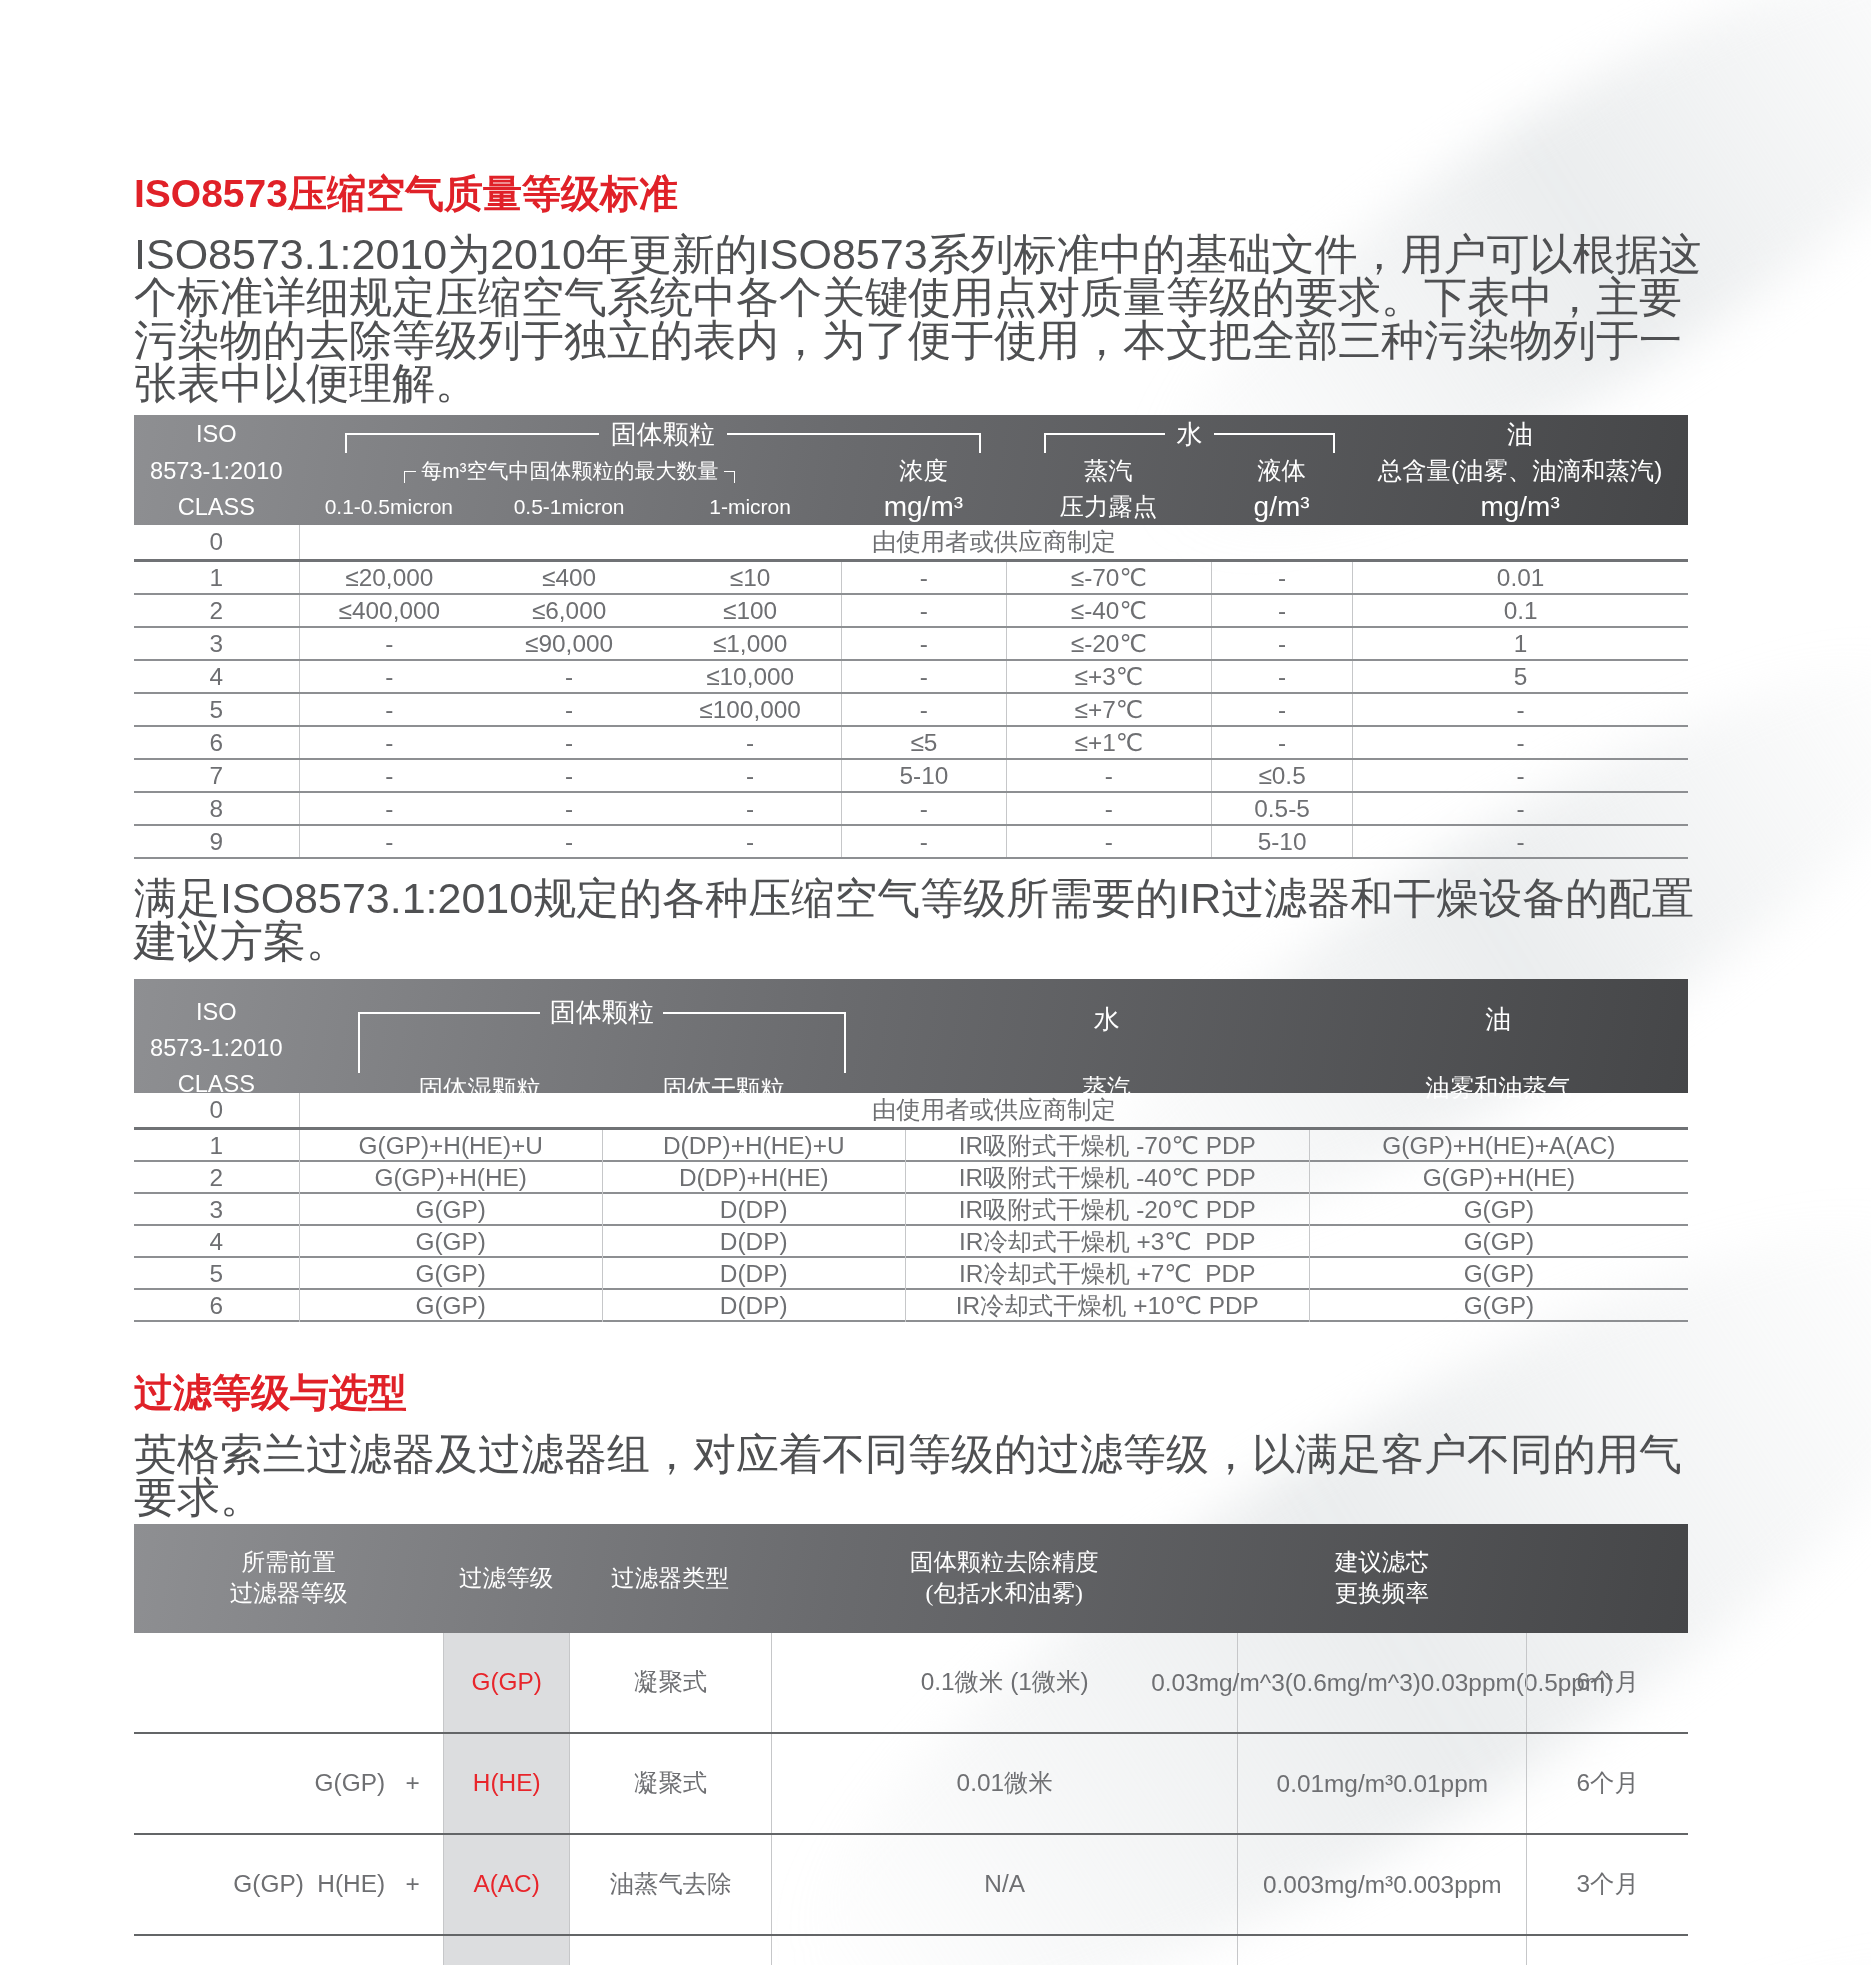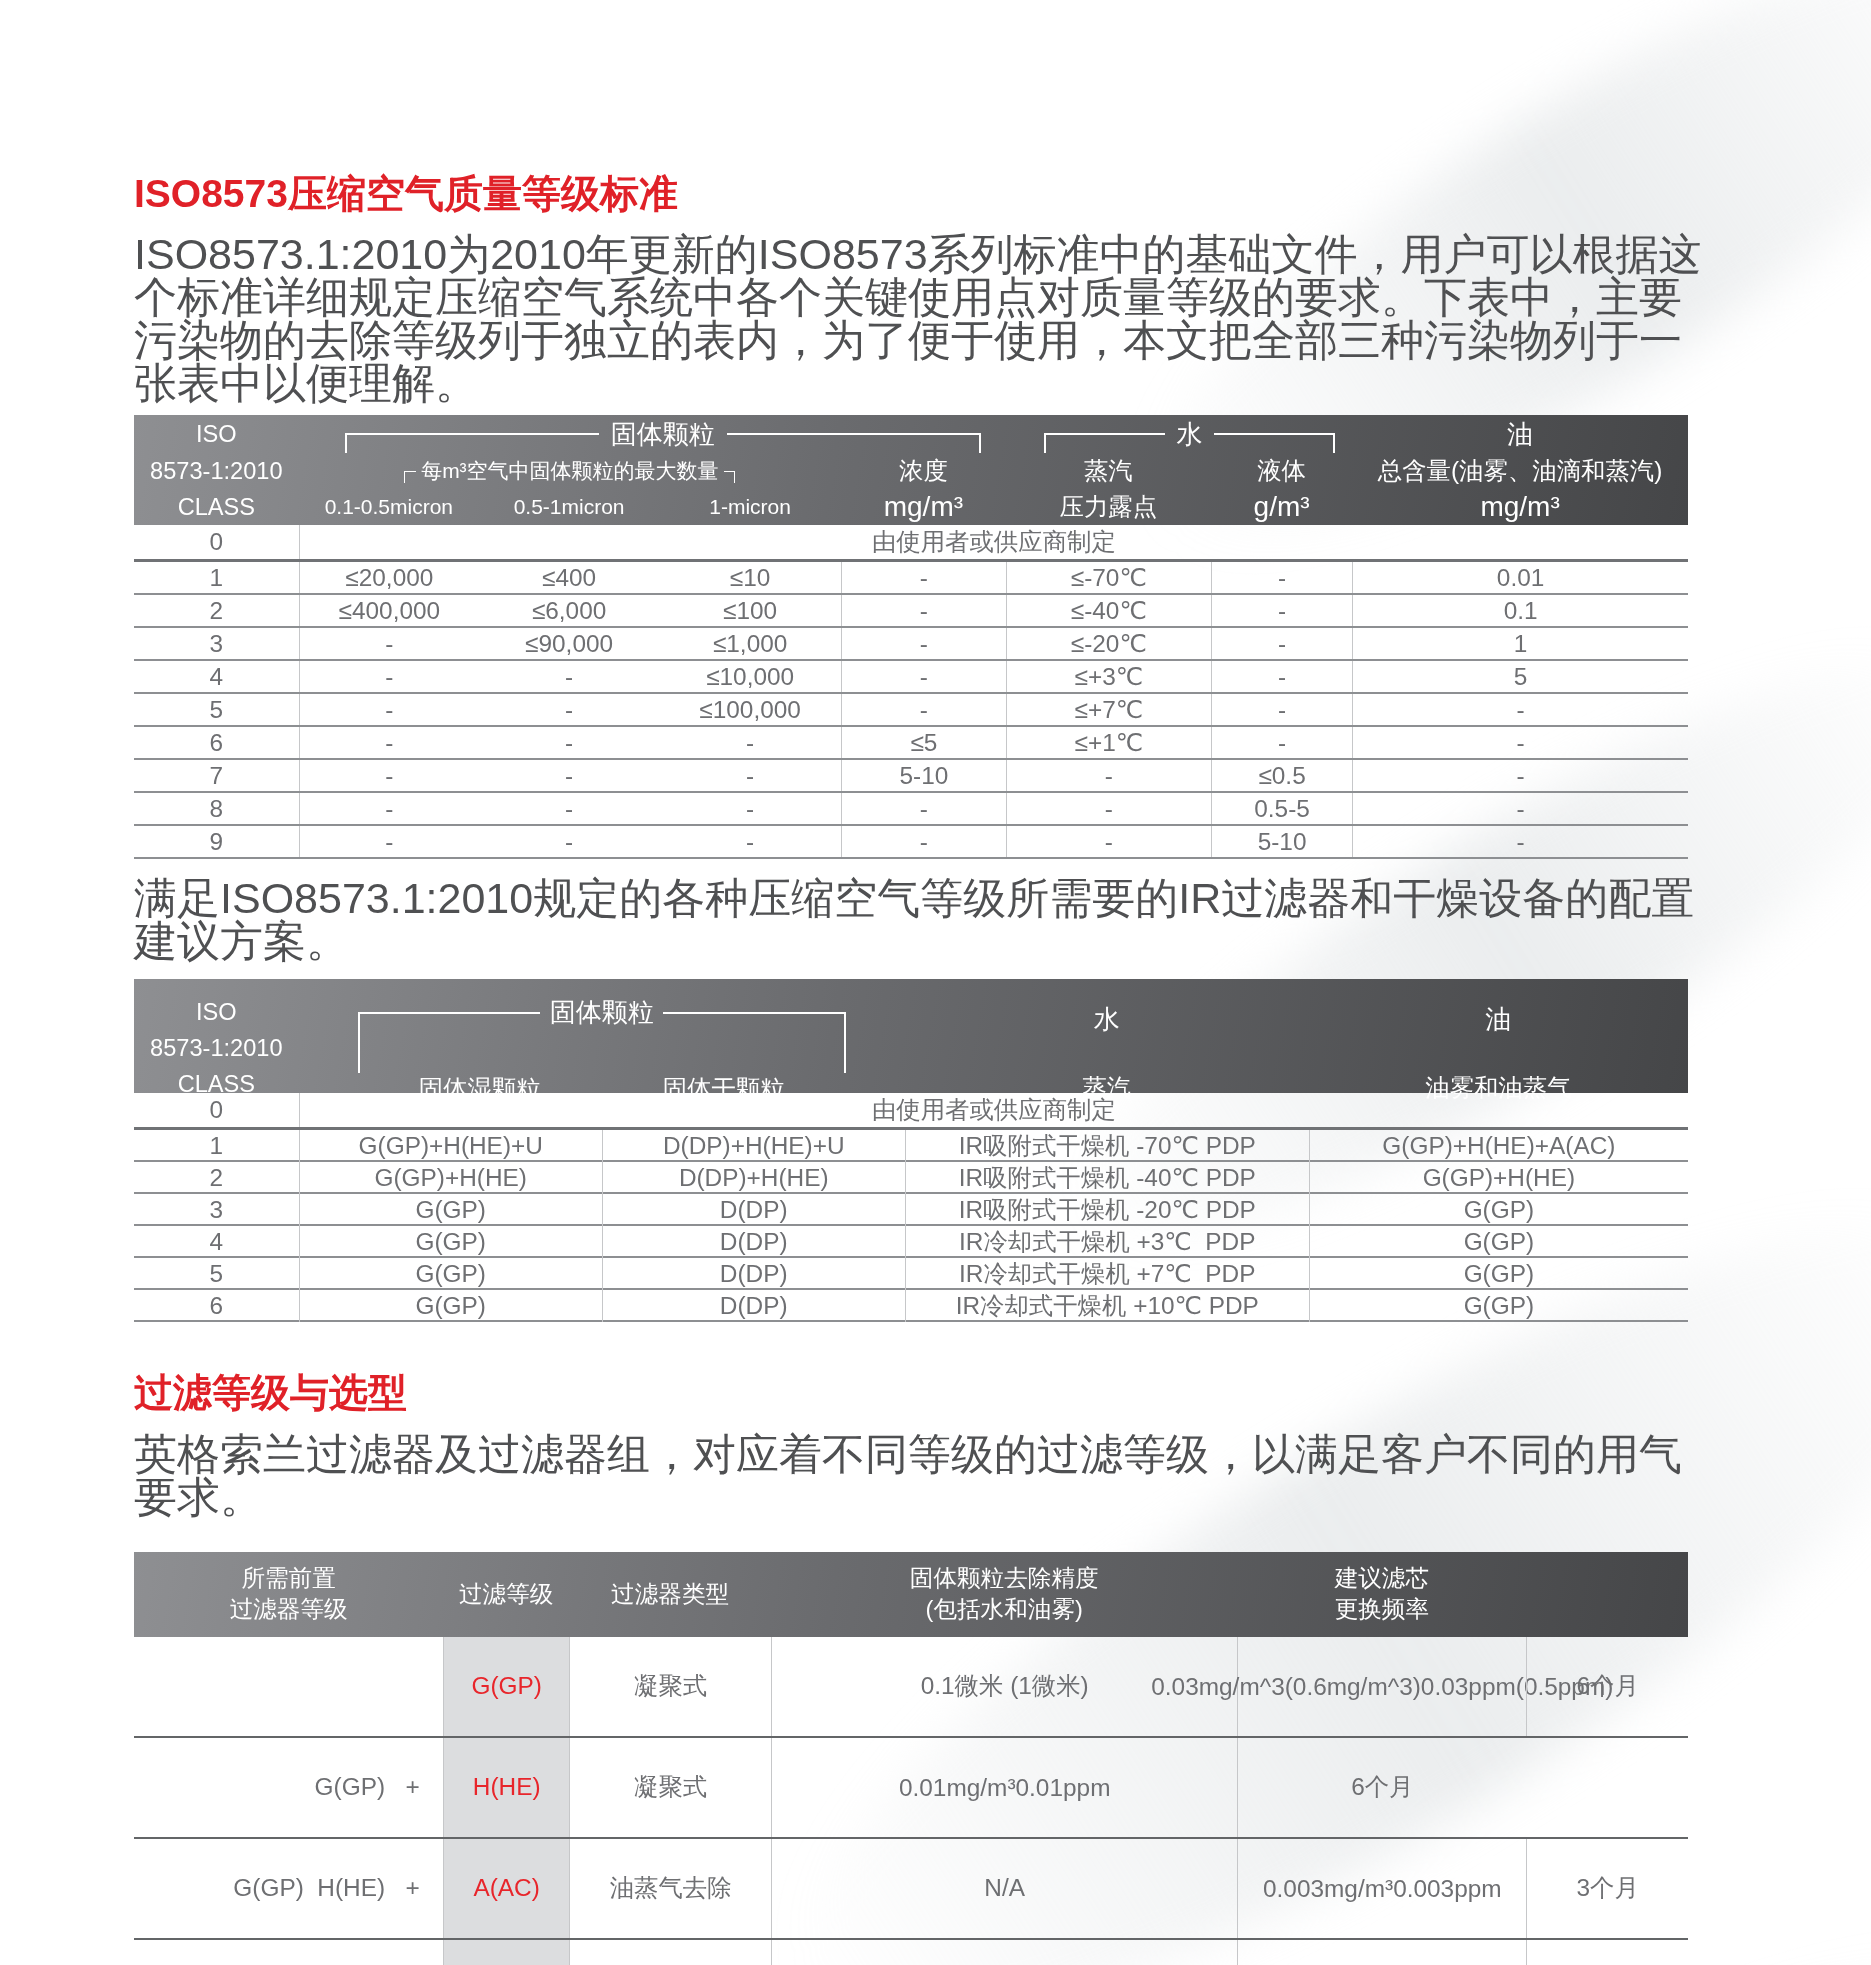--- a/index.html
+++ b/index.html
@@ -61,21 +61,21 @@
   .gl2.l{border-left:2px solid #fff;} .gl2.r{border-right:2px solid #fff;}
   .glabel2{font-size:26px;line-height:39px;padding:0 9.4px;}
   .t2labels{display:flex;margin-top:auto;font-size:24.4px;}
   .t2labels span{flex:1;text-align:center;}
   .t2col{display:flex;flex-direction:column;justify-content:space-between;align-items:center;
          padding:23px 0 12.6px;box-sizing:border-box;}
   .t2r{display:grid;grid-template-columns:10.6% 19.5% 19.5% 26% 24.4%;height:30px;}
   .t2r.row0{grid-template-columns:10.6% 89.4%;height:34px;}
 
   
-  .t3h{display:grid;grid-template-columns:19.9% 8.1% 13.0% 30.0% 18.6% 10.4%;height:85px;margin-top:33px;}
+  .t3h{display:grid;grid-template-columns:19.9% 8.1% 13.0% 30.0% 18.6% 10.4%;height:109px;margin-top:5px;font-family:Liberation Serif, serif;}
   .h2{display:flex;flex-direction:column;justify-content:center;align-items:center;font-size:23.6px;line-height:31px;text-align:center;}
   .t3r{display:grid;grid-template-columns:19.9% 8.1% 13.0% 30.0% 18.6% 10.4%;height:99px;
        font-size:24.4px;color:#6e6f72;border-bottom:2.4px solid #636567;}
   .pref{justify-content:flex-end;padding-right:23.6px;box-sizing:border-box;}
   .grade{background:#dcdddf;color:#e8252b;}
   .oilcell{flex-direction:row;line-height:31px;}
 </style>
 </head>
 <body>
 
@@ -339,20 +339,21 @@
       <div class="c vb grade">G(GP)</div>
       <div class="c vb">凝聚式</div>
       <div class="c vb">0.1微米 (1微米)</div>
       <div class="c vb oilcell"><span>0.03mg/m^3(0.6mg/m^3)</span><span>0.03ppm(0.5ppm)</span></div>
       <div class="c vb">6个月</div>
     </div>
     <div class="t3r">
       <div class="c pref">G(GP)   +</div>
       <div class="c vb grade">H(HE)</div>
       <div class="c vb">凝聚式</div>
+      <div class="c vb">0.01微米</div>
       <div class="c vb oilcell"><span>0.01mg/m³</span><span>0.01ppm</span></div>
       <div class="c vb">6个月</div>
     </div>
     <div class="t3r">
       <div class="c pref">G(GP)  H(HE)   +</div>
       <div class="c vb grade">A(AC)</div>
       <div class="c vb">油蒸气去除</div>
       <div class="c vb">N/A</div>
       <div class="c vb oilcell"><span>0.003mg/m³</span><span>0.003ppm</span></div>
       <div class="c vb">3个月</div>

